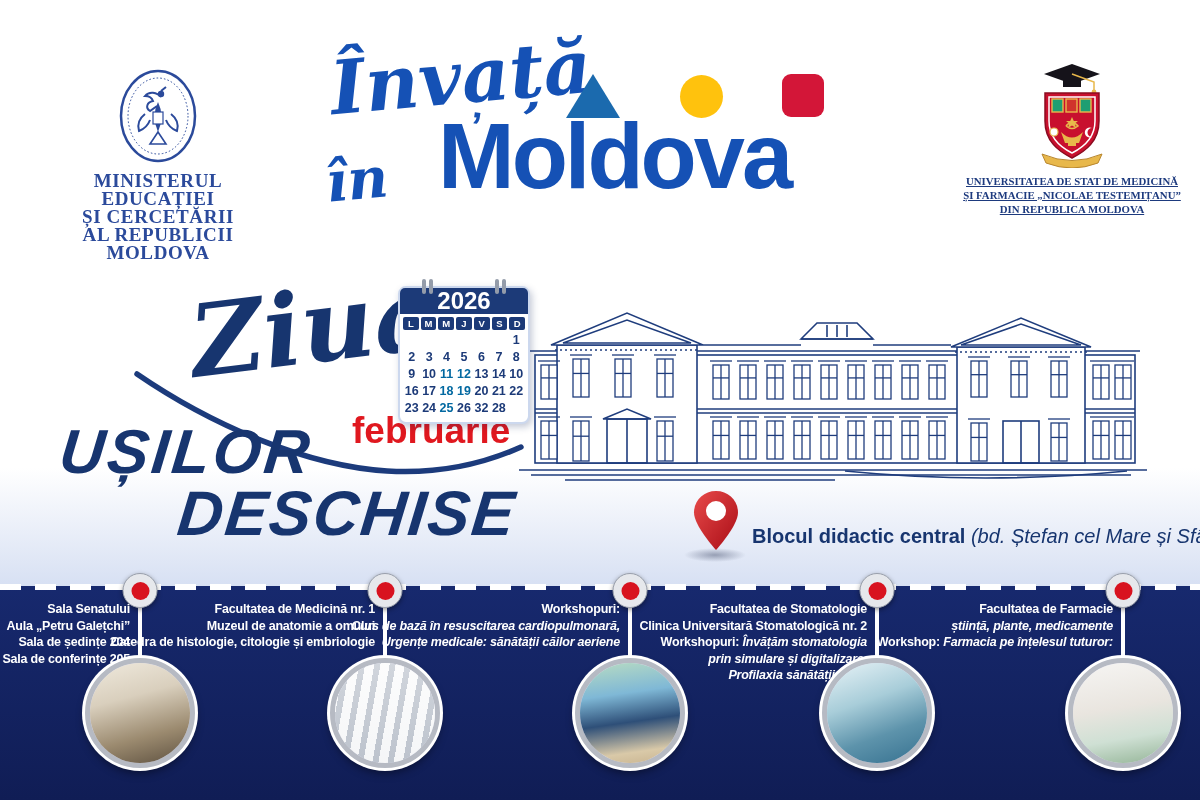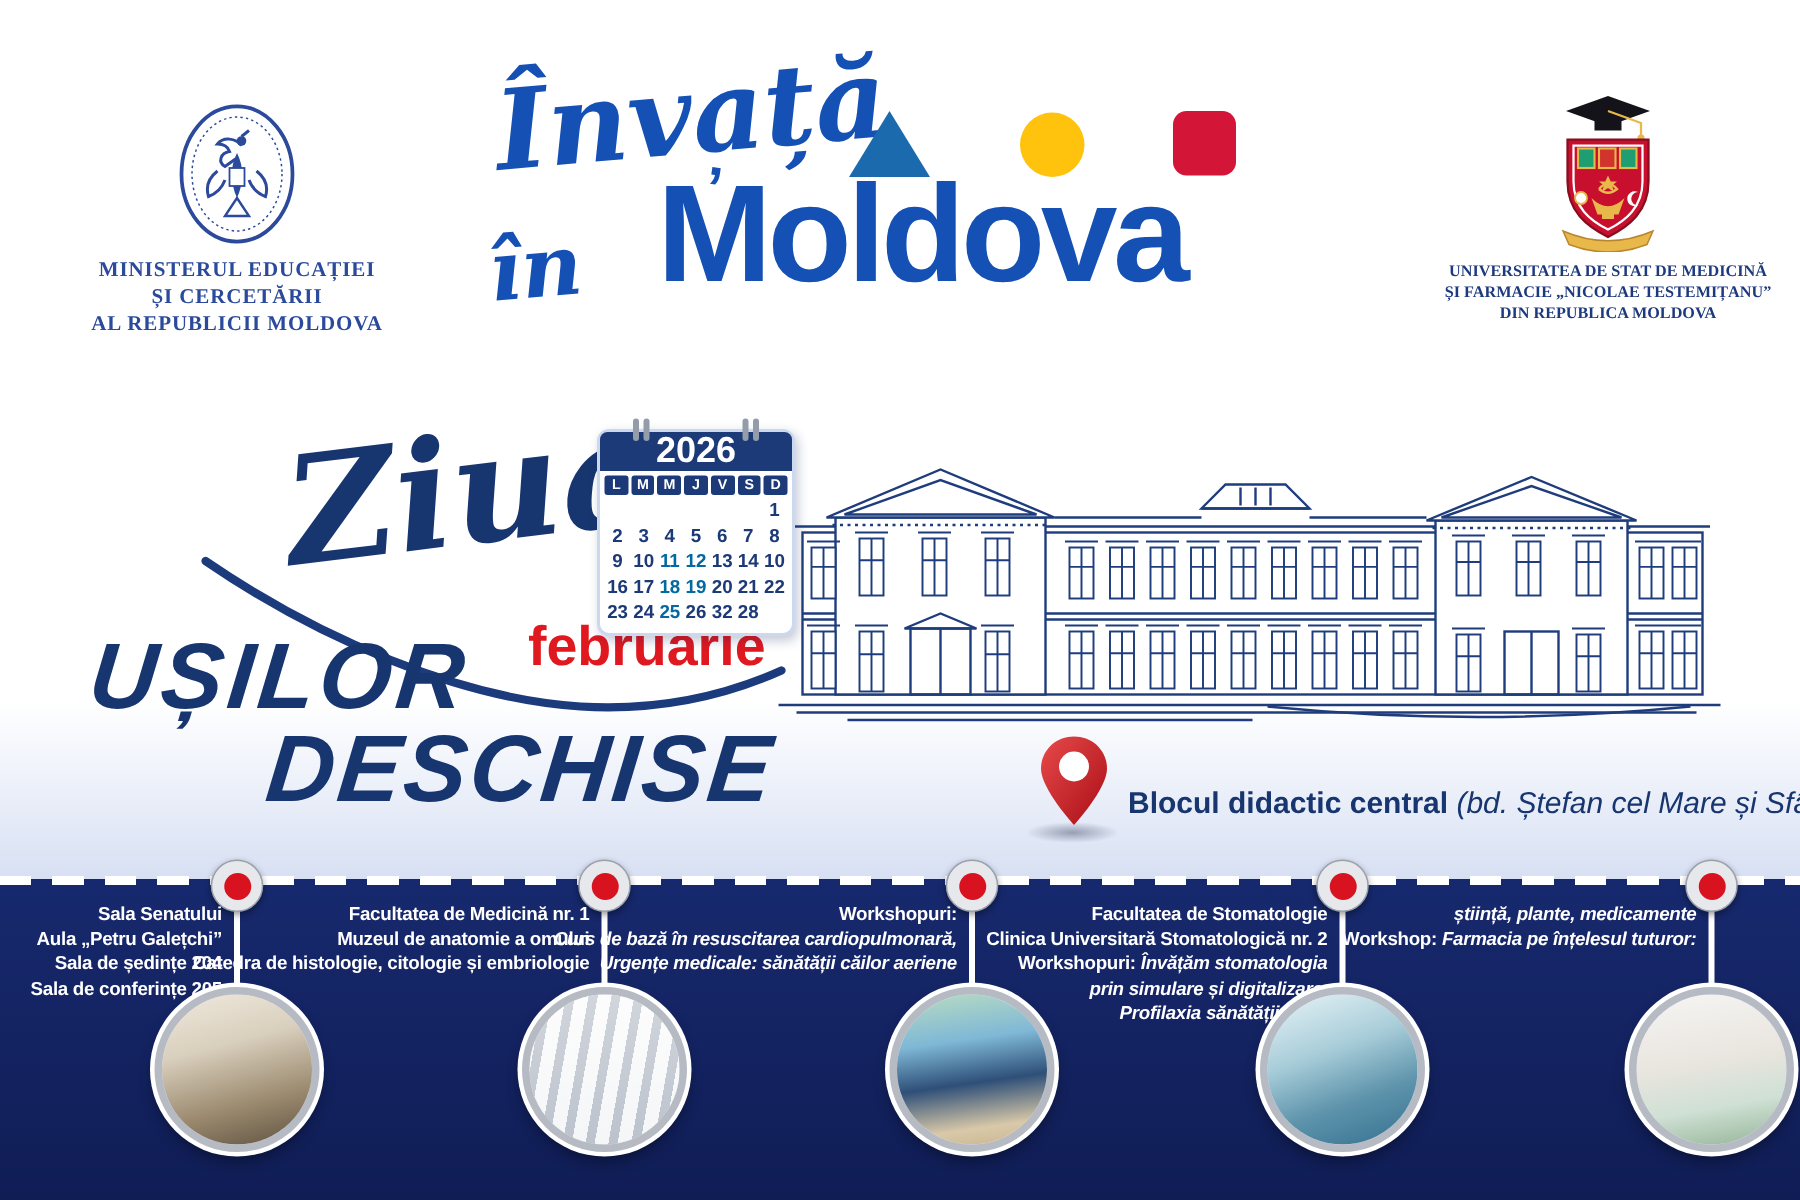--- a/index.html
+++ b/index.html
@@ -8,42 +8,42 @@
   
   .grad-band{position:absolute;left:0;top:468px;width:1200px;height:118px;
              background:linear-gradient(to bottom,rgba(255,255,255,0),#d7e0f3);}
   .navy-band{position:absolute;left:0;top:586px;width:1200px;height:214px;
              background:linear-gradient(#17296e,#101d55);}
   .dash-line{position:absolute;left:0;top:584px;width:1200px;height:6px;
              background:repeating-linear-gradient(90deg,#ffffff 0 21px,rgba(255,255,255,0) 21px 35px);}
   
   .ministry{position:absolute;left:38px;top:68px;width:240px;text-align:center;color:#2b4a9b;}
   .ministry svg{display:block;margin:0 auto 8px auto;}
-  .org-name{font-family:"Liberation Serif",serif;font-weight:bold;font-size:14px;
+  .org-name{font-family:"Liberation Serif",serif;font-weight:bold;font-size:19px;
             line-height:18px;letter-spacing:.6px;}
   
   .brand{position:absolute;left:320px;top:38px;width:570px;height:200px;}
   .script{font-family:"DejaVu Serif",serif;font-style:italic;font-weight:bold;color:#1551b5;}
   .script-invata{position:absolute;left:10px;top:-4px;font-size:74px;transform:rotate(-5deg);}
   .script-in{position:absolute;left:6px;top:108px;font-size:56px;transform:rotate(-5deg);}
   .wordmark{position:absolute;left:118px;top:66px;font-size:92px;font-weight:bold;
             color:#1551b5;letter-spacing:-3px;}
   .accent-mark{position:absolute;left:150px;top:66px;font-size:40px;font-weight:bold;
                color:#1551b5;transform:rotate(8deg);}
   .shape-triangle{position:absolute;left:246px;top:36px;width:0;height:0;
                   border-left:27px solid transparent;border-right:27px solid transparent;
                   border-bottom:44px solid #1b6aae;}
   .shape-circle{position:absolute;left:360px;top:37px;width:43px;height:43px;
                 border-radius:50%;background:#ffc20d;}
   .shape-square{position:absolute;left:462px;top:36px;width:42px;height:43px;
                 border-radius:9px;background:#d31638;}
   
   .university{position:absolute;left:948px;top:62px;width:248px;text-align:center;color:#1d3a7e;}
   .university svg{display:block;margin:0 auto 6px auto;}
-  .uni-name{font-family:"Liberation Serif",serif;font-weight:bold;font-size:10.8px;line-height:14px;}
+  .uni-name{font-family:"Liberation Serif",serif;font-weight:bold;font-size:10.8px;line-height:14px;text-decoration:underline;}
   
   .ziua{position:absolute;left:190px;top:268px;font-family:"DejaVu Serif",serif;
         font-style:italic;font-weight:bold;font-size:100px;color:#17356f;transform:rotate(-7deg);}
   .title-usilor{position:absolute;left:60px;top:416px;font-size:62px;font-weight:bold;
                 font-style:italic;color:#17356f;letter-spacing:3px;transform:skewX(-6deg);}
   .title-deschise{position:absolute;left:178px;top:477px;font-size:63px;font-weight:bold;
                   font-style:italic;color:#17356f;letter-spacing:2px;transform:skewX(-6deg);}
   .month{position:absolute;left:352px;top:410px;font-size:37px;font-weight:bold;color:#e0181f;}
   .swoosh{position:absolute;left:85px;top:360px;}
   
@@ -61,21 +61,21 @@
   .cal-grid .red{color:#0369a1;}
   
   .building{position:absolute;left:505px;top:293px;}
   .pin{position:absolute;left:692px;top:490px;}
   .pin-shadow{position:absolute;left:684px;top:548px;width:62px;height:14px;border-radius:50%;
               background:radial-gradient(closest-side,rgba(60,70,100,.45),rgba(60,70,100,0));}
   .location{position:absolute;left:752px;top:525px;font-size:20px;color:#17356f;white-space:nowrap;}
   .location .b{font-weight:bold;}
   .location .i{font-style:italic;}
   
-  #timeline{position:absolute;inset:0;margin-left:18px;}
+  #timeline{position:absolute;inset:0;}
   .timeline-dot{position:absolute;top:573px;width:33px;height:33px;border-radius:50%;
                 background:#e6e8ec;border:1px solid #9aa0ac;transform:translateX(-50%);
                 box-shadow:0 2px 5px rgba(0,0,0,.4);display:flex;align-items:center;justify-content:center;}
   .timeline-dot::after{content:"";width:18px;height:18px;border-radius:50%;background:#d8131f;}
   .timeline-connector{position:absolute;top:604px;height:58px;width:4px;background:#ffffff;
                       transform:translateX(-50%);}
   .stop-text{position:absolute;top:601px;width:320px;text-align:right;color:#ffffff;
              font-size:12.5px;font-weight:bold;line-height:16.5px;letter-spacing:-.2px;}
   .stop-text .it{font-style:italic;}
   .photo-circle{position:absolute;top:658px;width:100px;height:100px;border-radius:50%;
@@ -444,20 +444,21 @@
         <div><span>Workshopuri: </span><span class="it">Învățăm stomatologia</span></div>
         <div><span class="it">prin simulare și digitalizare,</span></div>
         <div><span class="it">Profilaxia sănătății orale</span></div>
       </div>
       <div class="photo-circle" style="left: 877px;">
         <div class="photo photo-dental-clinic"></div>
       </div>
       <div class="timeline-connector" style="left: 1123px;"></div>
       <div class="timeline-dot" style="left: 1123px;"></div>
       <div class="stop-text" style="left: 793px;">
+        <div><span>Facultatea de Farmacie</span></div>
         <div><span class="it">știință, plante, medicamente</span></div>
         <div><span>Workshop: </span><span class="it">Farmacia pe înțelesul tuturor:</span></div>
       </div>
       <div class="photo-circle" style="left: 1123px;">
         <div class="photo photo-pharmacy-lab"></div>
       </div>
     </div>
 
 </div>
 

